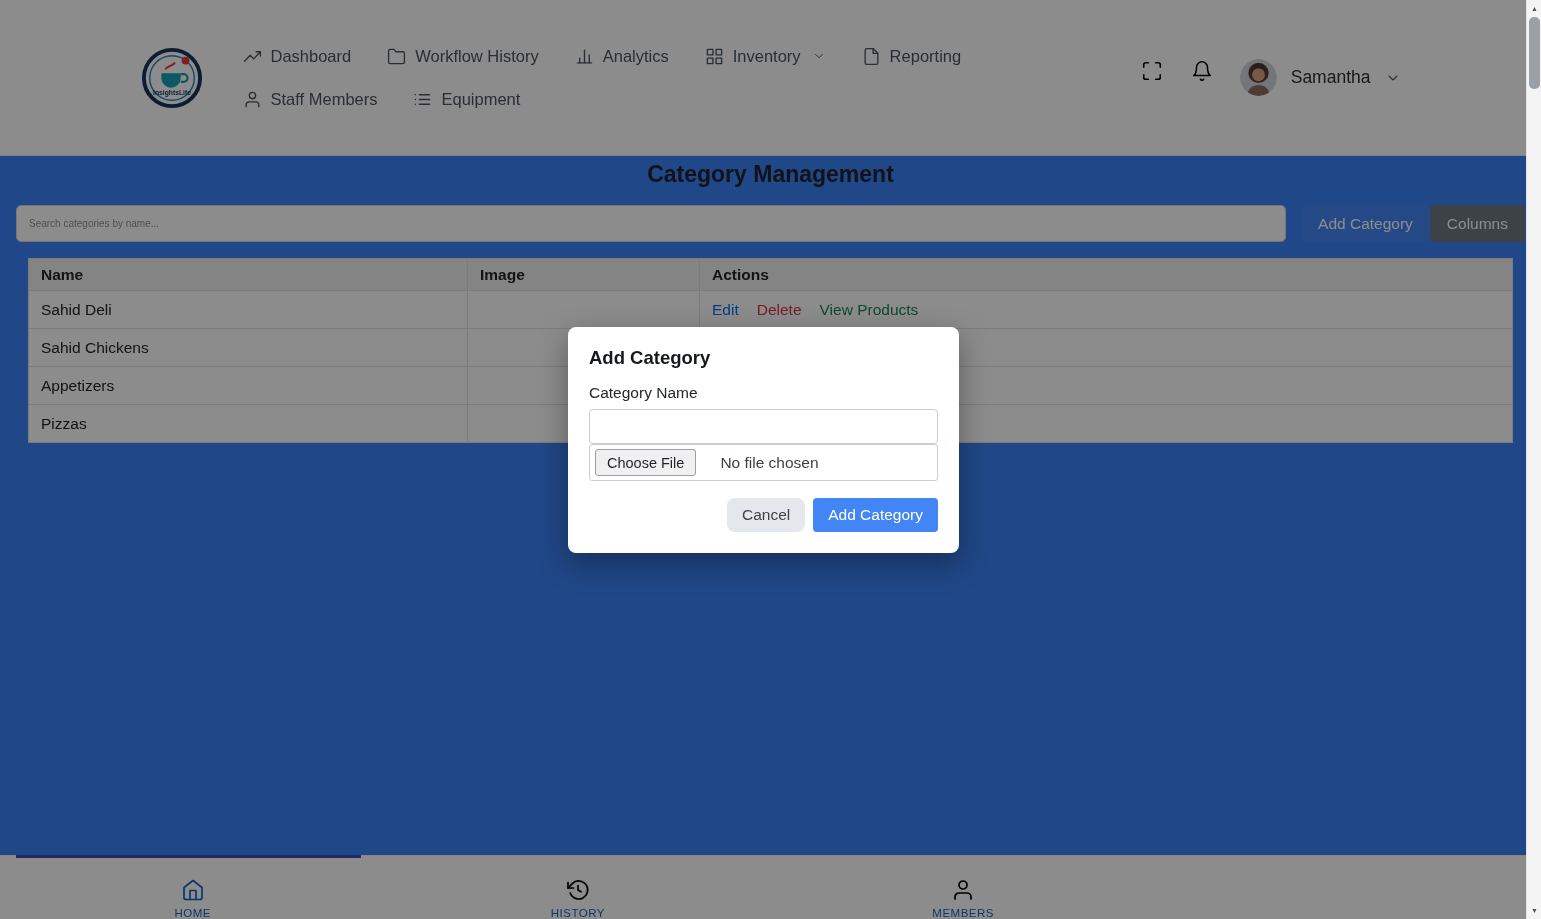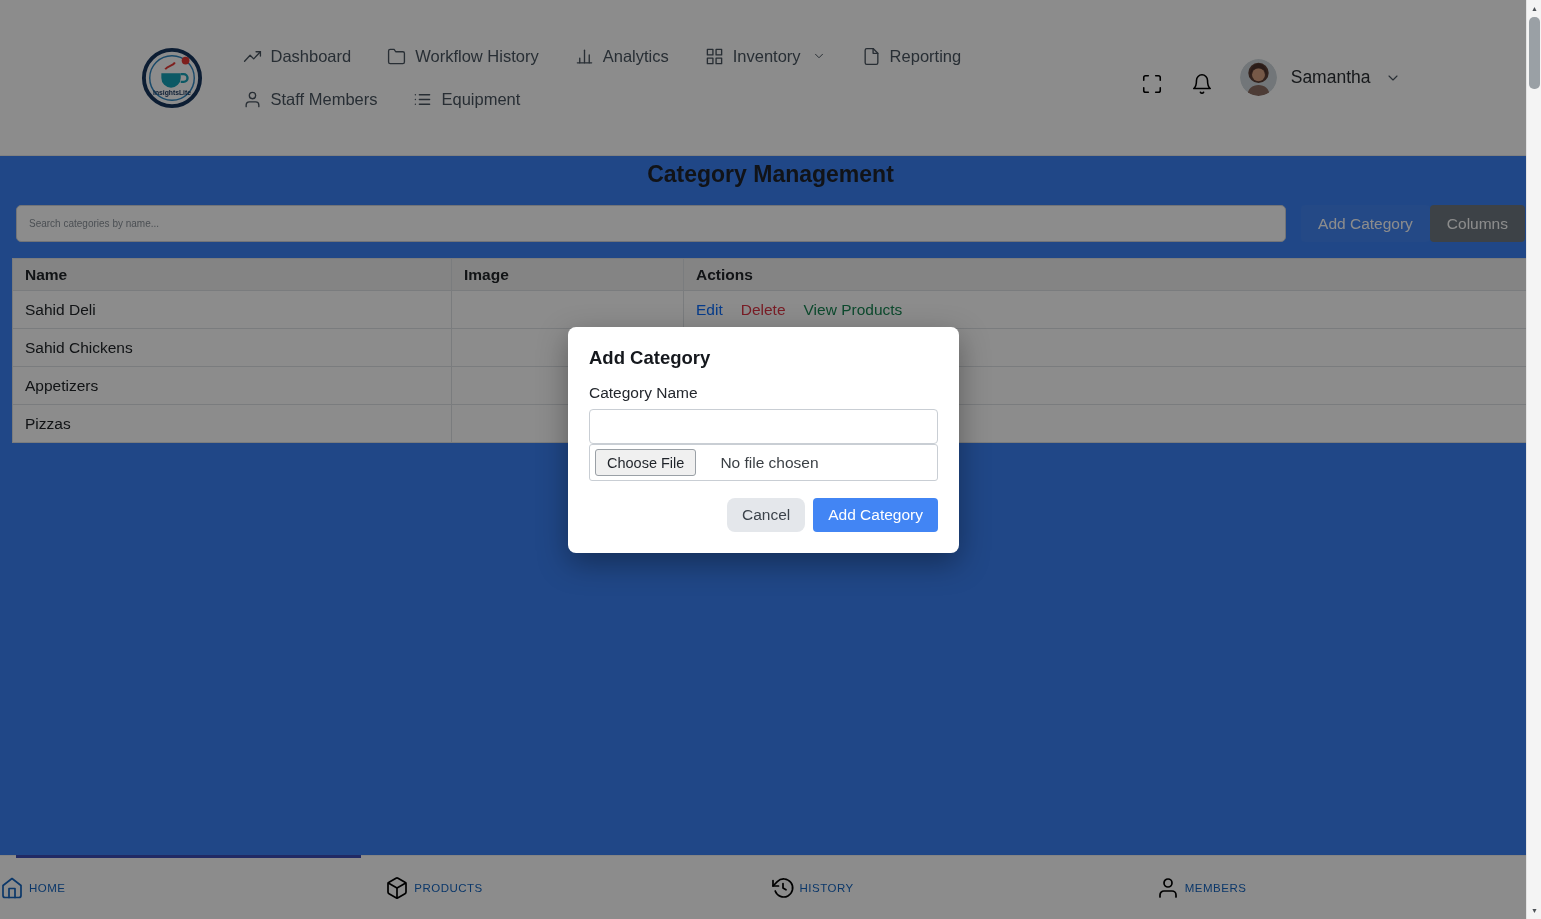--- a/index.html
+++ b/index.html
@@ -8,55 +8,55 @@
   .page { position:relative; width:1541px; height:919px; background:#3b82f6; overflow:hidden; }
 
   
   .topnav { position:absolute; top:0; left:0; width:100%; height:156px; background:#fff; border-bottom:1px solid #ececec; }
   .topnav-inner { width:1260px; margin:0 auto; height:100%; display:flex; align-items:center; }
   .logo { width:62px; height:62px; flex:none; cursor:pointer; }
   .nav-links { display:flex; flex-wrap:wrap; column-gap:36px; row-gap:24px; width:745px; margin-left:40px; }
   .nav-link { display:flex; align-items:center; gap:9px; font-size:16.5px; color:#4a5560; cursor:pointer; white-space:nowrap; }
   .nav-link svg { width:19px; height:19px; stroke:#5a6470; }
   .nav-link .chev { width:14px; height:14px; margin-left:2px; }
-  .header-right { margin-left:auto; display:flex; align-items:flex-end; gap:26px; }
+  .header-right { margin-left:auto; display:flex; align-items:flex-start; gap:26px; }
   .icon-btn { width:24px; height:24px; cursor:pointer; display:flex; align-items:center; justify-content:center; }
   .icon-btn svg { width:22px; height:22px; }
   .fullscreen svg { stroke:#5f7388; }
   .bell svg { stroke:#4f8cc9; }
   .user-menu { display:flex; align-items:center; gap:14px; cursor:pointer; }
   .avatar { width:37px; height:37px; border-radius:50%; overflow:hidden; flex:none; }
   .user-name { font-size:17.5px; color:#2b2f33; }
   .user-menu .chev { width:16px; height:16px; stroke:#4a5560; }
 
   
   .page-title { margin-top:176px; text-align:center; font-size:23px; font-weight:700; color:#20242c; }
   .main { position:absolute; top:157px; left:0; width:100%; }
   .main .page-title { margin-top:4px; }
   .toolbar { display:flex; align-items:center; margin:17px 16px 16px 16px; }
   .search-input { flex:1; height:37px; border:1px solid #cfd4da; border-radius:5px; padding:0 12px; font-size:10px; color:#212529; outline:none; background:#fff; font-family:inherit; }
   .search-input::placeholder { color:#8a9199; }
   .btn { height:37px; border:none; border-radius:4px; color:#fff; font-size:15.5px; padding:0 17px; cursor:pointer; font-family:inherit; }
   .btn-add { background:#4285f4; margin-left:15px; }
   .btn-columns { background:#6f7982; margin-left:0; }
 
-  .table-wrap { margin:0 12px; }
+  .table-wrap { margin:0 28px; }
   table { width:100%; border-collapse:collapse; }
   th, td { border:1px solid #dee2e6; font-size:15.5px; padding:6px 12px; text-align:left; color:#212529; }
   th { font-weight:700; background:#f1f1f1; height:32px; }
   td { height:38px; background:#fff; }
   .link { margin-right:18px; cursor:pointer; font-size:15.5px; text-decoration:none; }
   .link-edit { color:#0d6efd; }
   .link-delete { color:#dc3545; }
   .link-view { color:#198754; }
 
   
   .bottomnav { position:absolute; left:0; bottom:0; width:100%; height:64px; background:#fff; border-top:1px solid #f0f0f0; display:grid; grid-template-columns:repeat(4,1fr); }
   .tab-indicator { position:absolute; top:-1px; left:16px; width:345px; height:3px; background:#3d4db7; }
-  .bn-item { display:flex; flex-direction:row; align-items:center; justify-content:flex-start; gap:5px; cursor:pointer; }
+  .bn-item { display:flex; flex-direction:column; align-items:center; justify-content:flex-end; gap:5px; cursor:pointer; }
   .bn-item svg { width:24px; height:24px; stroke:#3a3f44; }
   .bn-item.active svg { stroke:#1565c0; }
   .bn-label { font-size:11.5px; letter-spacing:.5px; color:#1565c0; font-weight:500; }
 
   
   .backdrop { position:absolute; inset:0; background:rgba(0,0,0,0.45); z-index:50; }
   .modal { position:absolute; left:568px; top:327px; width:391px; background:#fff; border-radius:8px; box-shadow:0 10px 30px rgba(0,0,0,0.35); padding:20px 21px 21px 21px; z-index:60; }
   .modal-title { font-size:18.5px; font-weight:700; color:#15181d; }
   .field-label { margin:15px 0 7px 0; font-size:15.5px; color:#23272d; }
   .text-input { width:100%; height:35px; border:1px solid #c9ced4; border-radius:4px; padding:0 10px; font-size:15px; outline:none; font-family:inherit; }
@@ -259,28 +259,20 @@
     <div class="tab-indicator"></div>
     <div class="bn-item active">
       <svg class="stroke" viewBox="0 0 24 24">
           <path d="M3 9.5 12 2.5l9 7v10a2 2 0 0 1-2 2H5a2 2 0 0 1-2-2z"></path>
           <polyline points="9 21.5 9 12.5 15 12.5 15 21.5"></polyline>
         </svg>
       <span class="bn-label">HOME</span>
     </div>
     <div class="bn-item">
       <svg class="stroke" viewBox="0 0 24 24">
-          <path d="M21 16V8a2 2 0 0 0-1-1.73l-7-4a2 2 0 0 0-2 0l-7 4A2 2 0 0 0 3 8v8a2 2 0 0 0 1 1.73l7 4a2 2 0 0 0 2 0l7-4A2 2 0 0 0 21 16z"></path>
-          <polyline points="3.27 6.96 12 12.01 20.73 6.96"></polyline>
-          <line x1="12" y1="22.08" x2="12" y2="12"></line>
-        </svg>
-      <span class="bn-label">PRODUCTS</span>
-    </div>
-    <div class="bn-item">
-      <svg class="stroke" viewBox="0 0 24 24">
           <polyline points="2 4.5 2 10 7.5 10"></polyline>
           <path d="M4.2 15a9 9 0 1 0 2.1-9.4L2 10"></path>
           <polyline points="12 7.5 12 12 15 13.8"></polyline>
         </svg>
       <span class="bn-label">HISTORY</span>
     </div>
     <div class="bn-item">
       <svg class="stroke" viewBox="0 0 24 24">
           <path d="M20 21v-2a4 4 0 0 0-4-4H8a4 4 0 0 0-4 4v2"></path>
           <circle cx="12" cy="7" r="4"></circle>

